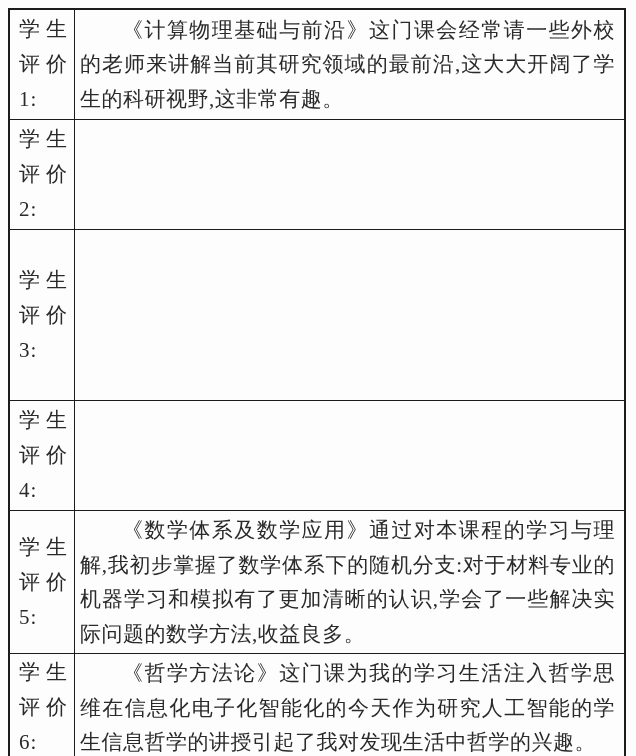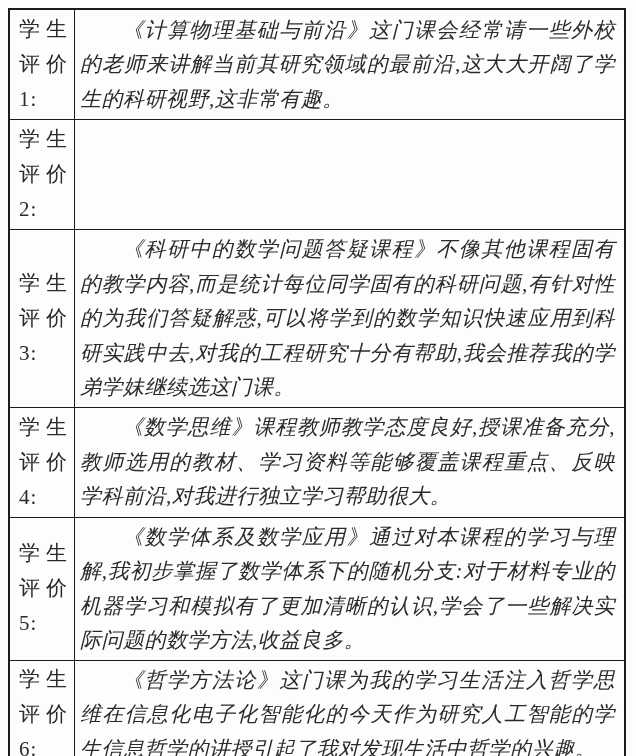--- a/index.html
+++ b/index.html
@@ -62,21 +62,20 @@
   .cell-text p {
     margin: 0;
     width: 100%;
     color: #2a2a2a;
     font-size: 21px;
     line-height: 34.5px;
     text-align: justify;
     text-indent: 2em;
     letter-spacing: 0.5px;
     word-break: break-all;
-    font-style: italic;
   }
   
   .row-1 { min-height: 109px; }
   .row-2 { min-height: 109px; }
   .row-3 { min-height: 170px; }
   .row-4 { min-height: 109px; }
   .row-5 { min-height: 135px; }
   .row-6 { min-height: 102px; }
 </style>
 </head>
@@ -121,39 +120,33 @@
         <div class="lbl-line">
             <span>学</span>
             <span>生</span>
           </div>
         <div class="lbl-line">
             <span>评</span>
             <span>价</span>
           </div>
         <div class="lbl-line lbl-num">3:</div>
       </div>
-      <div class="cell-text">
-        <p>《科研中的数学问题答疑课程》不像其他课程固有的教学内容,而是统计每位同学固有的科研问题,有针对性的为我们答疑解惑,可以将学到的数学知识快速应用到科研实践中去,对我的工程研究十分有帮助,我会推荐我的学弟学妹继续选这门课。</p>
-      </div>
     </div>
 
     <div class="row row-4">
       <div class="cell-label">
         <div class="lbl-line">
             <span>学</span>
             <span>生</span>
           </div>
         <div class="lbl-line">
             <span>评</span>
             <span>价</span>
           </div>
         <div class="lbl-line lbl-num">4:</div>
-      </div>
-      <div class="cell-text">
-        <p>《数学思维》课程教师教学态度良好,授课准备充分,教师选用的教材、学习资料等能够覆盖课程重点、反映学科前沿,对我进行独立学习帮助很大。</p>
       </div>
     </div>
 
     <div class="row row-5">
       <div class="cell-label">
         <div class="lbl-line">
             <span>学</span>
             <span>生</span>
           </div>
         <div class="lbl-line">

